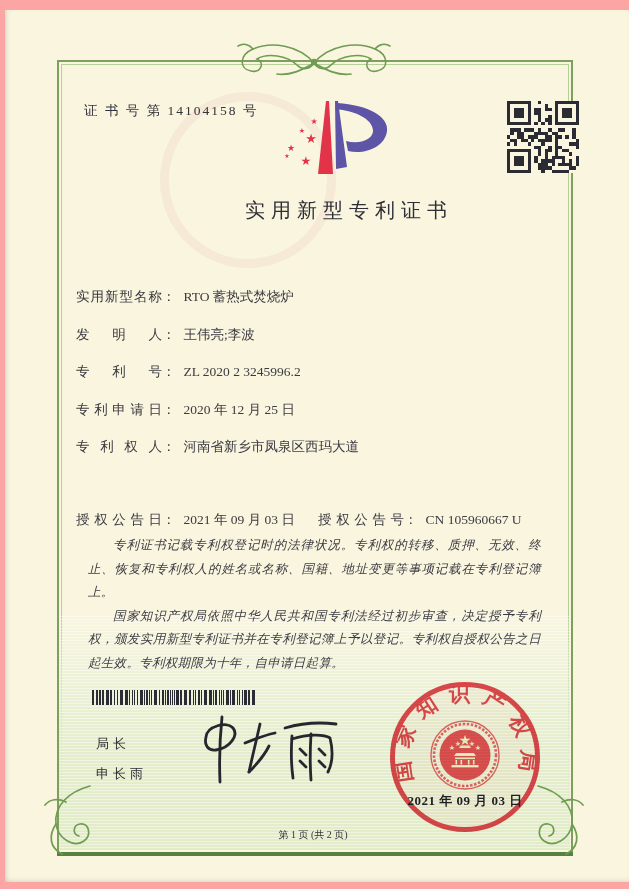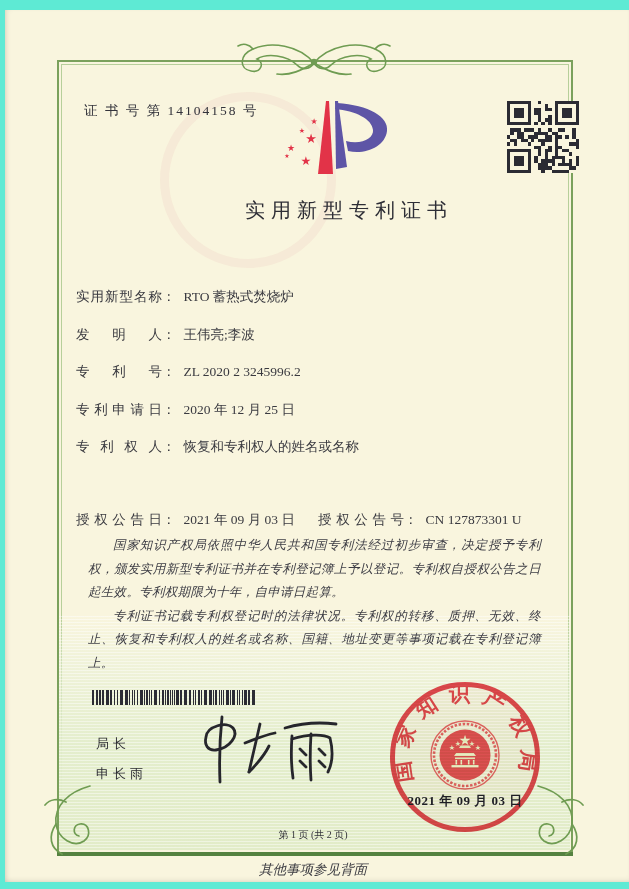--- a/index.html
+++ b/index.html
@@ -1,16 +1,16 @@
 <!DOCTYPE html>
 <html><head>
 <meta charset="utf-8">
 <style>
   html,body{margin:0;padding:0;background:#e8e8e4;}
-  .page{position:relative;width:629px;height:889px;background:#5eead4;overflow:hidden;
+  .page{position:relative;width:629px;height:889px;background:#fca5a5;overflow:hidden;
         font-family:"Liberation Serif","DejaVu Serif",serif;color:#3a3a40;}
   .paper{position:absolute;left:5px;top:10px;right:0;bottom:7px;background:#f9f5de;
          box-shadow:inset 4px 0 6px -4px rgba(0,0,0,.18), inset 0 -4px 6px -4px rgba(0,0,0,.15);}
   .green-zone{position:absolute;left:59px;top:616px;width:511px;height:234px;z-index:1;
     background:linear-gradient(180deg, rgba(231,240,212,0) 0%, rgba(231,240,212,.5) 20%,
                rgba(226,237,203,.92) 55%, #e2ecc8 100%);}
   .green-zone::after{content:'';position:absolute;inset:0;
     background:repeating-linear-gradient(180deg, rgba(255,255,255,.45) 0 1px, rgba(0,0,0,0) 1px 3px);}
   .frame{position:absolute;left:57px;top:60px;width:512px;height:790px;z-index:2;
          border:2px solid #7ba15c;pointer-events:none;}
@@ -238,33 +238,33 @@
     <div class="frow" style="top:326px">
       <span class="flabel">发明人</span><span class="colon">：</span><span>王伟亮;李波</span>
     </div>
     <div class="frow" style="top:363px">
       <span class="flabel">专利号</span><span class="colon">：</span><span>ZL 2020 2 3245996.2</span>
     </div>
     <div class="frow" style="top:401px">
       <span class="flabel">专利申请日</span><span class="colon">：</span><span>2020 年 12 月 25 日</span>
     </div>
     <div class="frow" style="top:438px">
-      <span class="flabel">专利权人</span><span class="colon">：</span><span>恢复和专利权人的姓名或名称</span>
+      <span class="flabel">专利权人</span><span class="colon">：</span><span>河南省新乡市凤泉区西玛大道</span>
     </div>
     <div class="frow" style="top:511px">
       <span class="flabel">授权公告日</span><span class="colon">：</span><span>2021 年 09 月 03 日</span>
       <span class="grant2">
-        <span class="flabel">授权公告号</span><span class="colon">：</span><span>CN 127873301 U</span>
+        <span class="flabel">授权公告号</span><span class="colon">：</span><span>CN 105960667 U</span>
       </span>
     </div>
   </div>
 
   <div class="abs paras">
+    <p>专利证书记载专利权登记时的法律状况。专利权的转移、质押、无效、终止、恢复和专利权人的姓名或名称、国籍、地址变更等事项记载在专利登记簿上。</p>
     <p>国家知识产权局依照中华人民共和国专利法经过初步审查，决定授予专利权，颁发实用新型专利证书并在专利登记簿上予以登记。专利权自授权公告之日起生效。专利权期限为十年，自申请日起算。</p>
-    <p>专利证书记载专利权登记时的法律状况。专利权的转移、质押、无效、终止、恢复和专利权人的姓名或名称、国籍、地址变更等事项记载在专利登记簿上。</p>
   </div>
 
   <svg class="abs" id="barcode" style="left:92px;top:690px" width="163" height="15">
       <rect x="0" y="0" width="2" height="15" fill="#2c2c34"></rect>
       <rect x="4" y="0" width="2" height="15" fill="#2c2c34"></rect>
       <rect x="7" y="0" width="2" height="15" fill="#2c2c34"></rect>
       <rect x="10" y="0" width="2" height="15" fill="#2c2c34"></rect>
       <rect x="14" y="0" width="3" height="15" fill="#2c2c34"></rect>
       <rect x="18" y="0" width="2" height="15" fill="#2c2c34"></rect>
       <rect x="22" y="0" width="1" height="15" fill="#2c2c34"></rect>
@@ -359,15 +359,14 @@
         <rect x="75.5" y="83" width="1.6" height="4.5"></rect>
         <rect x="82.9" y="83" width="1.6" height="4.5"></rect>
         <rect x="87.9" y="83" width="1.6" height="4.5"></rect>
         <rect x="66.5" y="88" width="27" height="2.4"></rect>
       </g>
     </g>
   </svg>
   <div class="abs seal-date">2021 年 09 月 03 日</div>
 
   <div class="abs page-info">第 1 页 (共 2 页)</div>
-  <div class="abs footer-note">其他事项参见背面</div>
 
 </div>
 
 </body></html>

